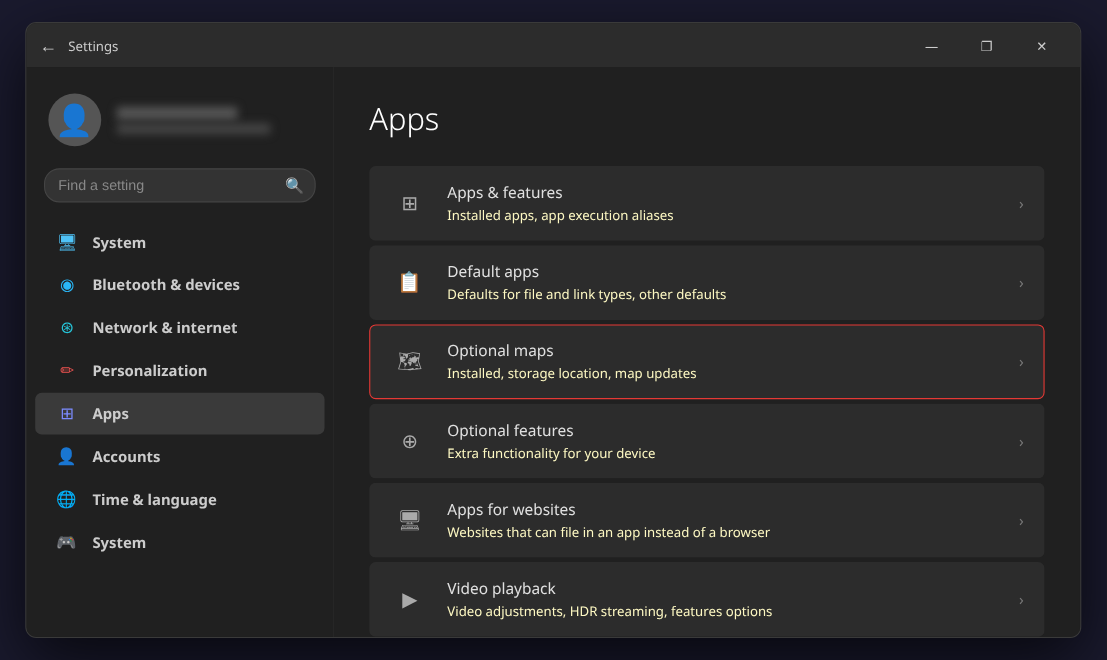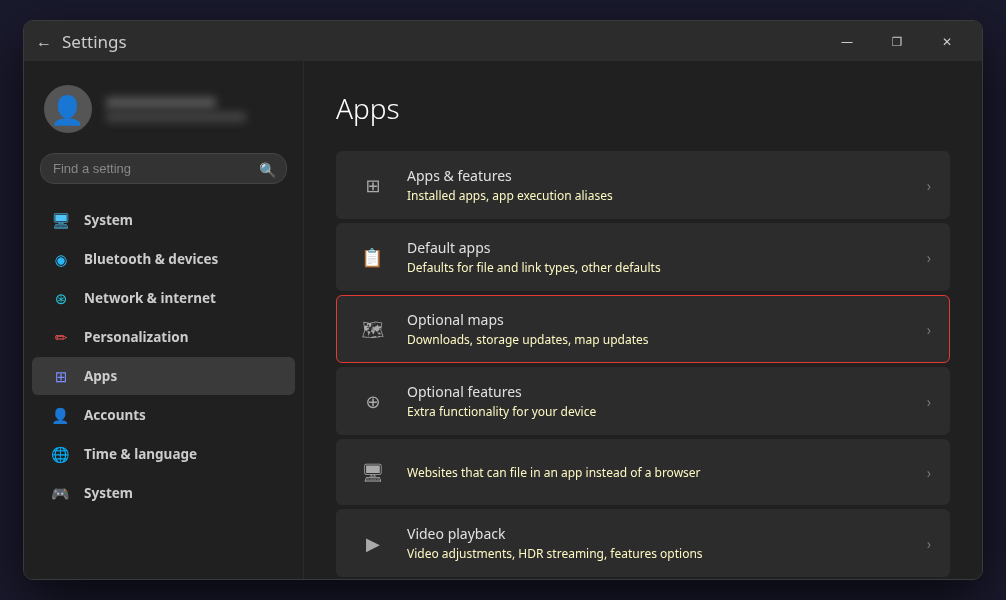--- a/index.html
+++ b/index.html
@@ -31,21 +31,21 @@
       flex-shrink: 0;
     }
     .titlebar-back {
       color: #ccc;
       font-size: 16px;
       margin-right: 10px;
       cursor: pointer;
     }
     .titlebar-title {
       color: #ccc;
-      font-size: 17px;
+      font-size: 12px;
       flex: 1;
     }
     .window-controls {
       display: flex;
       gap: 4px;
     }
     .win-btn {
       width: 46px;
       height: 30px;
       display: flex;
@@ -314,35 +314,36 @@
             <div class="item-text">
               <div class="item-title">Default apps</div>
               <div class="item-subtitle">Defaults for file and link types, other defaults</div>
             </div>
             <span class="item-chevron">›</span>
           </div>
           <div class="settings-item highlighted">
             <div class="item-icon">🗺</div>
             <div class="item-text">
               <div class="item-title">Optional maps</div>
-              <div class="item-subtitle">Downloads, storage updates, map updates</div>
+              <div class="item-subtitle">Installed, storage location, map updates</div>
             </div>
             <span class="item-chevron">›</span>
           </div>
           <div class="settings-item">
             <div class="item-icon">⊕</div>
             <div class="item-text">
               <div class="item-title">Optional features</div>
               <div class="item-subtitle">Extra functionality for your device</div>
             </div>
             <span class="item-chevron">›</span>
           </div>
           <div class="settings-item">
             <div class="item-icon">🖥</div>
             <div class="item-text">
+              <div class="item-title">Apps for websites</div>
               <div class="item-subtitle">Websites that can file in an app instead of a browser</div>
             </div>
             <span class="item-chevron">›</span>
           </div>
           <div class="settings-item">
             <div class="item-icon">▶</div>
             <div class="item-text">
               <div class="item-title">Video playback</div>
               <div class="item-subtitle">Video adjustments, HDR streaming, features options</div>
             </div>

